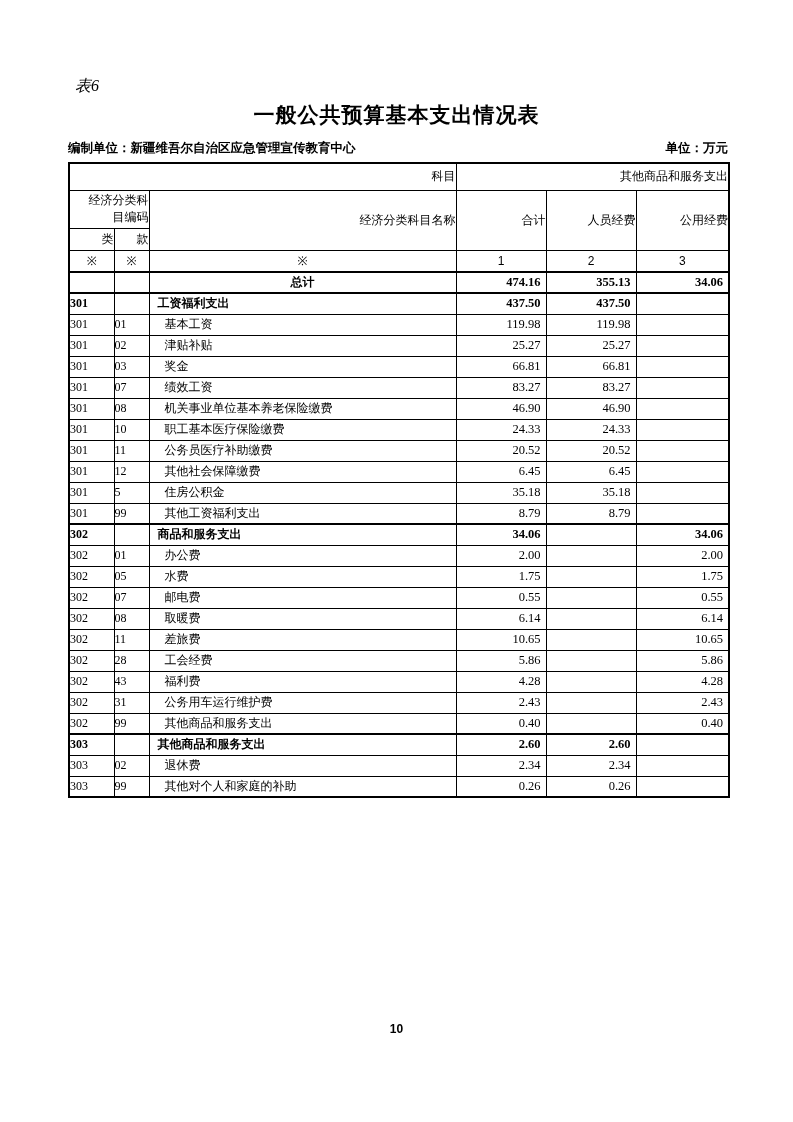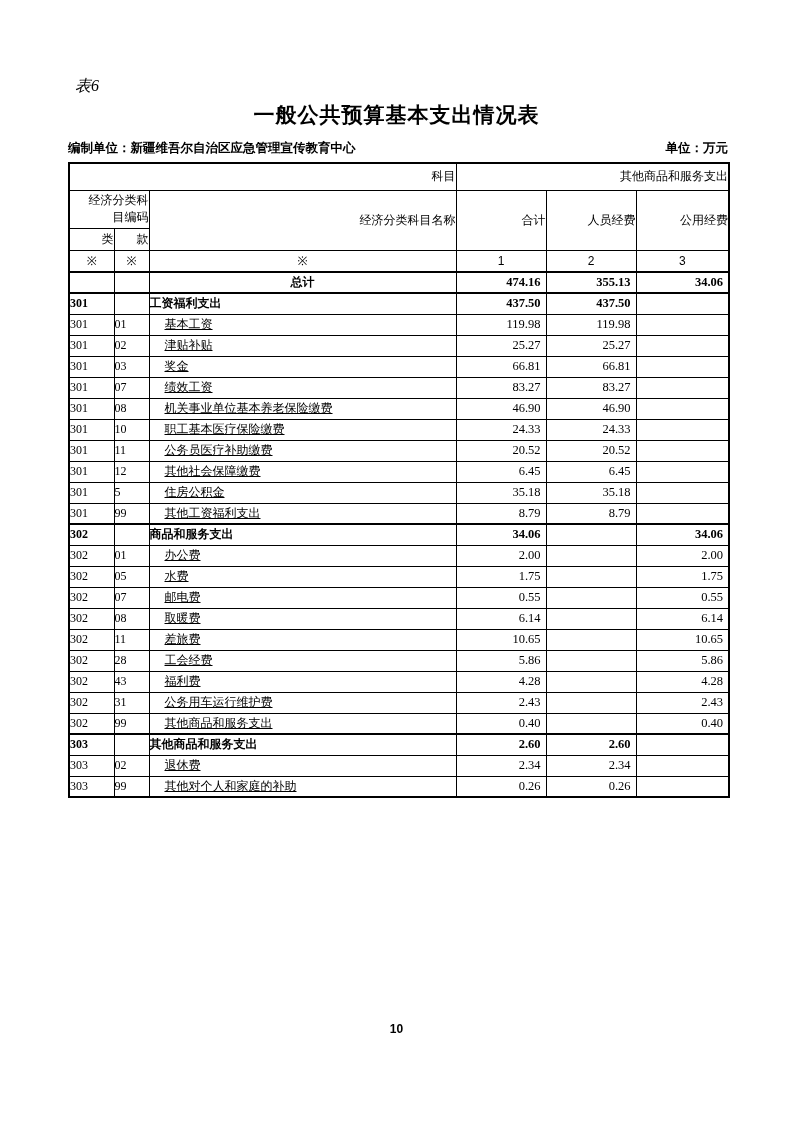--- a/index.html
+++ b/index.html
@@ -76,23 +76,23 @@
   .col-idx {
     font-family: "Liberation Sans", "DejaVu Sans", sans-serif;
     font-weight: bold;
     font-size: 12px;
     text-align: center;
   }
   .ref-mark { text-align: center; font-size: 12px; }
 
   tbody tr { height: 21px; }
   td.c-cls, td.c-sec { text-align: left; font-size: 12px; }
-  td.c-name { text-align: left; padding-left: 0; font-size: 12px; }
+  td.c-name { text-align: left; padding-left: 8px; font-size: 12px; }
   td.c-num { text-align: right; padding-right: 5px; font-size: 12.5px; }
-  tr.detail-row td.c-name { padding-left: 15px; text-decoration: underline; }
+  tr.detail-row td.c-name { padding-left: 15px; }
   tr.cat-row td, tr.grand-row td { font-weight: bold; border-top: 2px solid #000; }
   tr.grand-row td.c-name { text-align: center; padding-left: 0; margin-top: 20px; }
 
   .page-number {
     position: absolute;
     left: 0;
     top: 1022px;
     width: 793px;
     text-align: center;
     font-family: "Liberation Sans", "DejaVu Sans", sans-serif;

